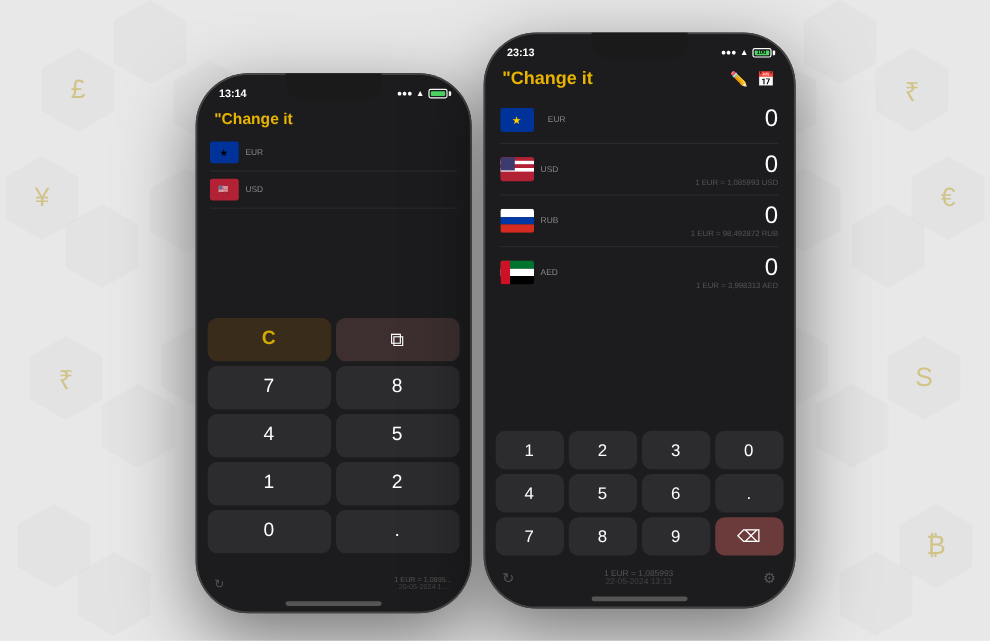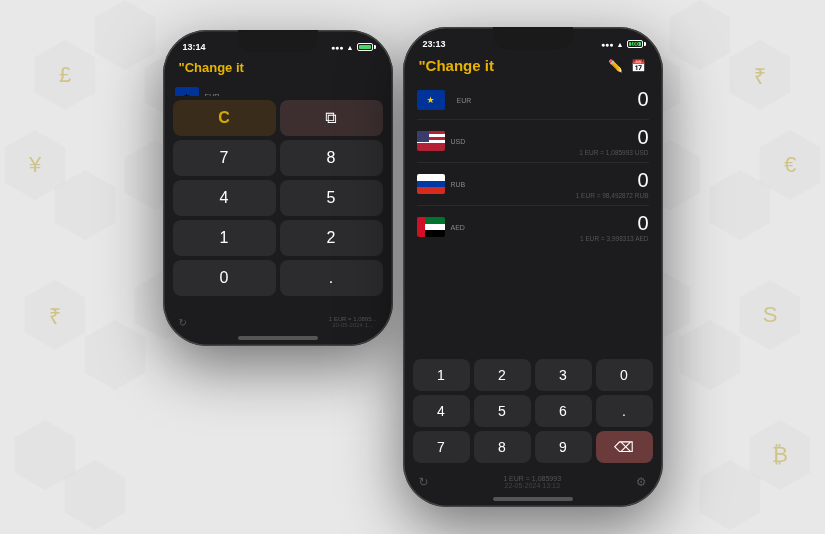--- a/index.html
+++ b/index.html
@@ -38,23 +38,23 @@
     .phone {
       position: absolute;
       background: #1a1a1a;
       border-radius: 44px;
       box-shadow: 0 20px 60px rgba(0,0,0,0.5), inset 0 0 0 1.5px #444;
       overflow: hidden;
     }
 
     .phone-back {
       width: 230px;
-      height: 316px;
+      height: 450px;
       left: 30px;
-      top: 13px;
+      top: 44px;
       z-index: 1;
     }
 
     .phone-front {
       width: 260px;
       height: 480px;
       right: 30px;
       top: 10px;
       z-index: 2;
     }

